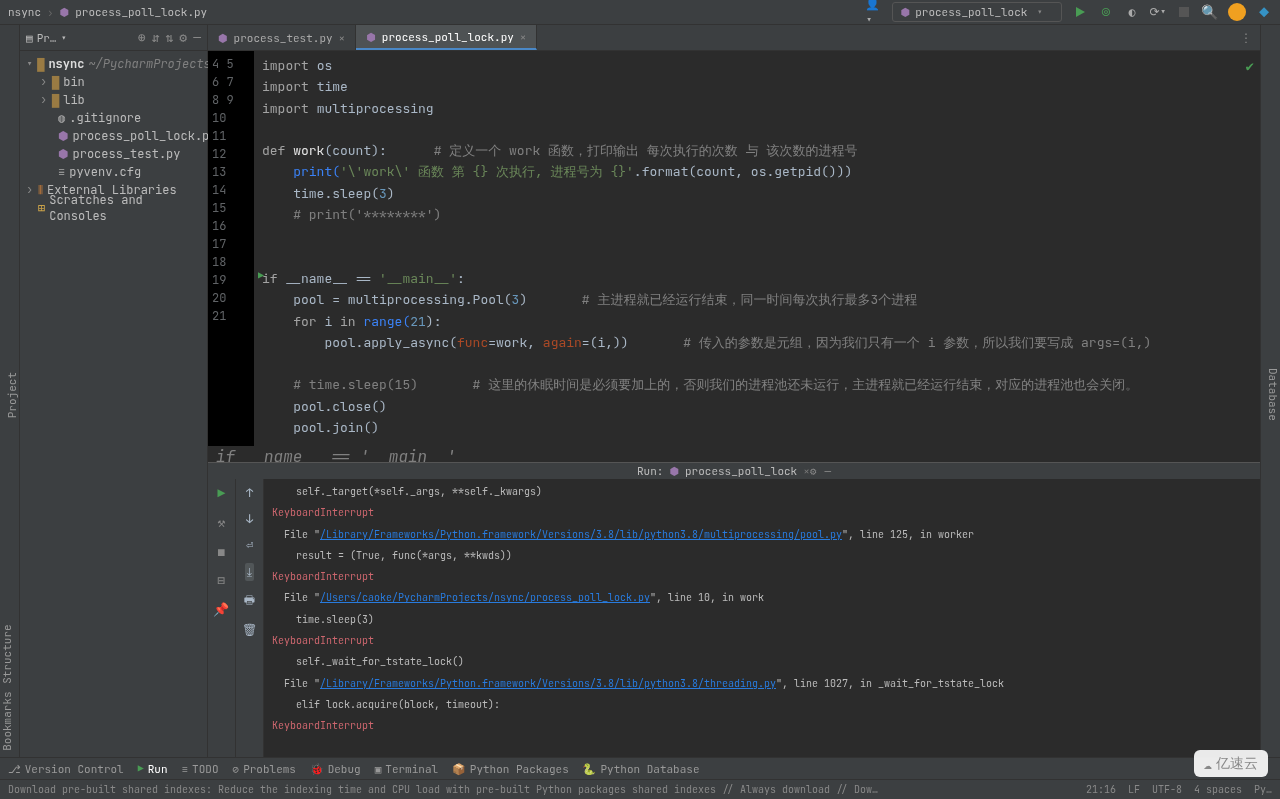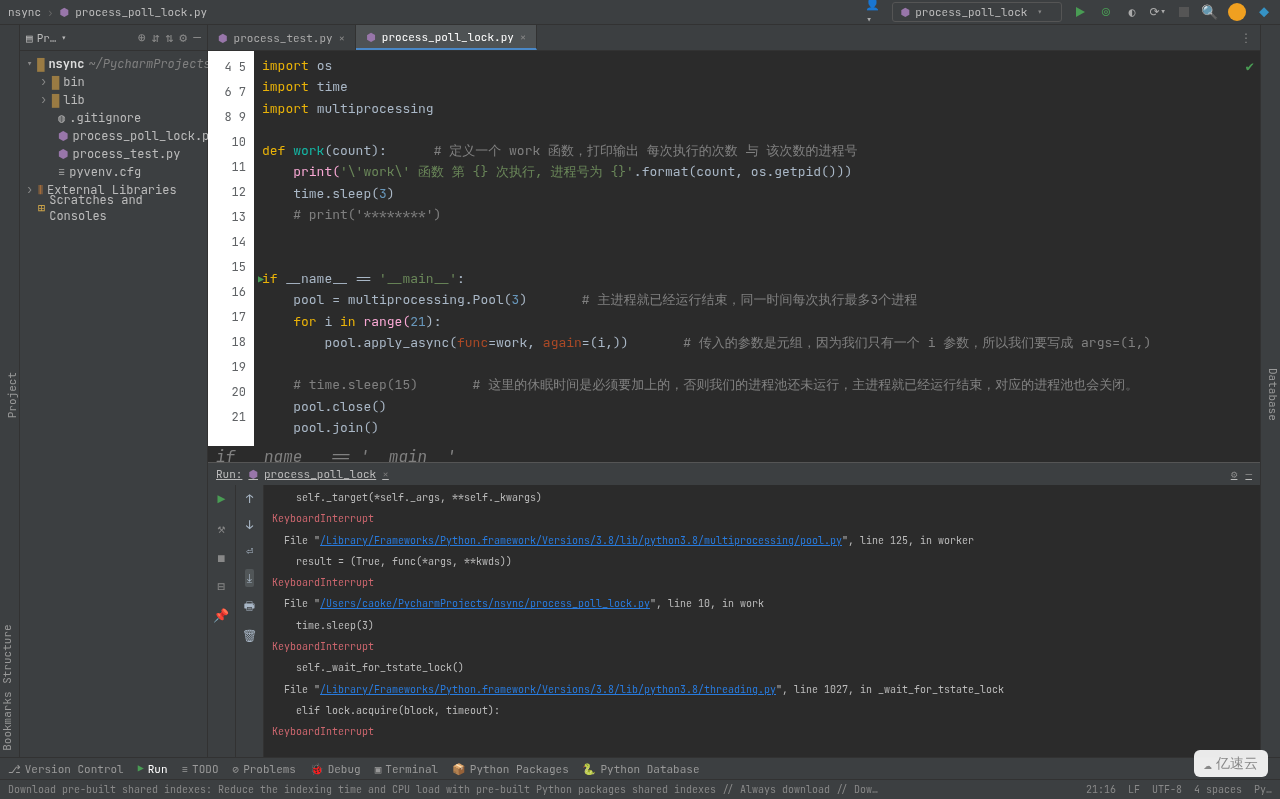--- a/index.html
+++ b/index.html
@@ -73,50 +73,50 @@
 .editor-tab {
   display:flex; align-items:center; gap:6px; padding:0 10px; font-size:11px;
   border-right: 1px solid #323232; color:#aaa; cursor:pointer;
 }
 .editor-tab.active { background:#4e5254; color:#fff; border-bottom: 2px solid #4a88c7;}
 .editor-tab .close-x { color:#888; font-size:11px; }
 .tabs-menu { margin-left:auto; display:flex; align-items:center; padding:0 8px; color:#888;}
 
 .code-wrap { flex:1; display:flex; overflow:hidden; position:relative;}
 .gutter {
-  width:46px; background:#ffffff; color:#606366; text-align:right; padding:4px 8px 4px 4px;
-  font-size:12px; line-height:25px; font-family: "JetBrains Mono", monospace;
+  width:46px; background:#000000; color:#606366; text-align:left; padding:4px 8px 4px 4px;
+  font-size:12px; line-height:18px; font-family: "JetBrains Mono", monospace;
   position:relative;
 }
 .gutter .run-gutter-icon { position:absolute; right:-10px; color:#499c54; font-size:10px;}
 .code {
   flex:1; padding:4px 8px; font-size:13px; line-height:21.3px;
   font-family: "JetBrains Mono", monospace; white-space:pre; overflow:hidden;
   color:#a9b7c6;
 }
-.kw { color:#eab308; } .str { color:#6a8759; } .cmt { color:#808080; }
-.fn { color:#14b8a6; } .num { color:#6897bb; } .param { color:#aa4926;margin-top:36px; }
-.builtin { color:#f9a8d4; }
+.kw { color:#a3a3a3; } .str { color:#6a8759; } .cmt { color:#808080; }
+.fn { color:#e5e5e5; } .num { color:#6897bb; } .param { color:#aa4926;margin-top:36px; }
+.builtin { color:#3b82f6; }
 .right-rail {
   width:20px; background:#3c3f41; border-left:1px solid #323232;
   display:flex; flex-direction:column; align-items:center; padding-top:6px;
   writing-mode: vertical-rl; font-size:11px; color:#999; gap:4px;
 }
 .right-rail .tab-label { padding:4px 0; }
 .check-mark { position:absolute; top:6px; right:6px; color:#499c54; font-size:14px; }
 
 .crumb-inline { height:16px; padding-left:8px; font-size:16px; color:#808080; font-style:italic; }
 
 .run-panel {
   height: 295px; background:#2b2b2b; border-top:1px solid #555;
   display:flex; flex-direction:column;
 }
 .run-header {
-  height:22px; background:#3c3f41; display:flex; align-items:center; padding:0 8px;
-  justify-content:space-between; font-size:11px; color:#bbb;text-decoration:underline;
+  height:16px; background:#3c3f41; display:flex; align-items:center; padding:0 8px;
+  justify-content:center; font-size:11px; color:#bbb;
 }
 .run-header .left { display:flex; align-items:center; gap:6px; }
 .run-header .right { display:flex; gap:8px; color:#888;}
 .run-body { flex:1; display:flex; overflow:hidden;}
 .run-toolbar {
   width:28px; background:#3c3f41; border-right:1px solid #323232;
   display:flex; flex-direction:column; align-items:center; padding:6px 0; gap:12px;
 }
 .run-toolbar .tb-icon { color:#888; font-size:13px;}
 .run-toolbar .play { color:#499c54; }

